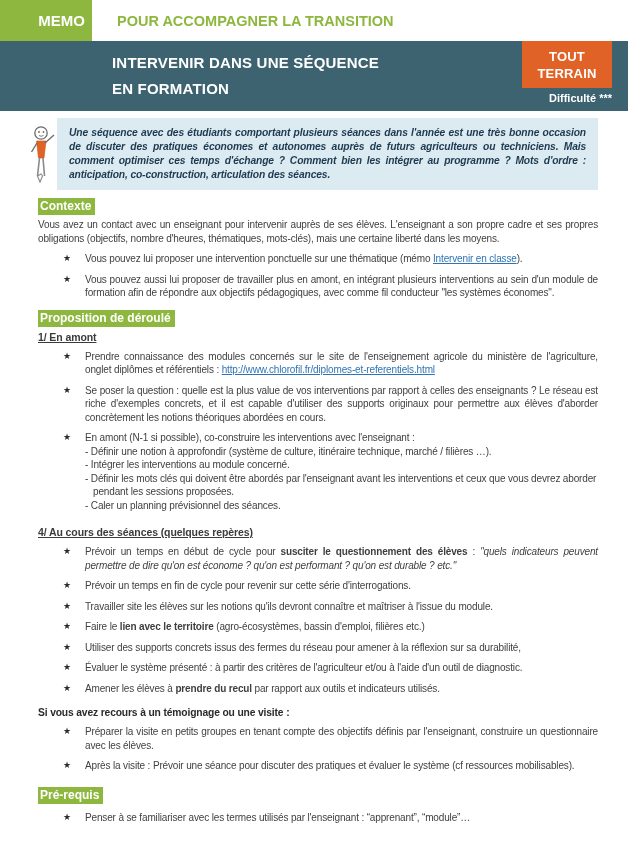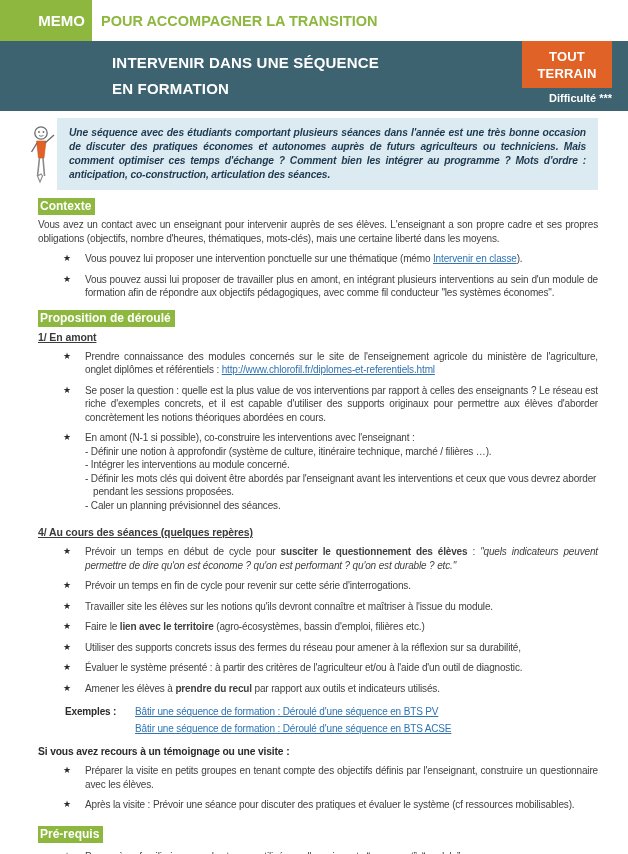--- a/index.html
+++ b/index.html
@@ -10,21 +10,21 @@
     background:#ffffff;
   }
   
   .topbar{display:flex;align-items:center;height:41px;background:#ffffff;}
   .memo-box{
     width:92px;height:100%;background:#8db73e;color:#ffffff;
     display:flex;align-items:center;justify-content:flex-end;
     font-weight:bold;font-size:15px;padding-right:7px;box-sizing:border-box;
     letter-spacing:0;
   }
-  .tagline{color:#8db73e;font-weight:bold;font-size:14.5px;margin-left:9px;letter-spacing:0;}
+  .tagline{color:#8db73e;font-weight:bold;font-size:14.5px;margin-left:25px;letter-spacing:0;}
   
   .band{position:relative;height:70px;background:#3d6371;color:#ffffff;}
   .band .title{position:absolute;left:112px;top:9px;font-weight:bold;font-size:15px;line-height:26px;letter-spacing:0.2px;}
   .badge{
     position:absolute;right:16px;top:0;width:90px;height:47px;background:#e16226;
     text-align:center;font-weight:bold;font-size:13px;line-height:17px;
     padding-top:7px;box-sizing:border-box;letter-spacing:0.2px;
   }
   .difficulty{position:absolute;right:16px;top:51px;font-weight:bold;font-size:11px;letter-spacing:0;}
   
@@ -161,27 +161,20 @@
     <div class="bullet">
       <span class="star">★</span>
       <div class="btext">Évaluer le système présenté :  à partir des critères de l'agriculteur et/ou à l'aide d'un outil de diagnostic.</div>
     </div>
     <div class="bullet">
       <span class="star">★</span>
       <div class="btext"><span>Amener les élèves à </span><span class="bold-run">prendre du recul</span><span> par rapport aux outils et indicateurs utilisés.</span></div>
     </div>
 
     
-    <div class="examples">
-      <div class="ex-label">Exemples :</div>
-      <div class="ex-links">
-        <a class="link">Bâtir une séquence de formation : Déroulé d'une séquence en BTS PV</a>
-        <a class="link">Bâtir une séquence de formation : Déroulé d'une séquence en BTS ACSE</a>
-      </div>
-    </div>
 
     
     <div class="plain-head">Si vous avez recours à un témoignage ou une visite :</div>
     <div class="bullet">
       <span class="star">★</span>
       <div class="btext">Préparer la visite en petits groupes en tenant compte des objectifs définis par l'enseignant, construire un questionnaire avec les élèves.</div>
     </div>
     <div class="bullet">
       <span class="star">★</span>
       <div class="btext">Après la visite : Prévoir une séance pour discuter des pratiques et évaluer le système (cf ressources mobilisables).</div>

